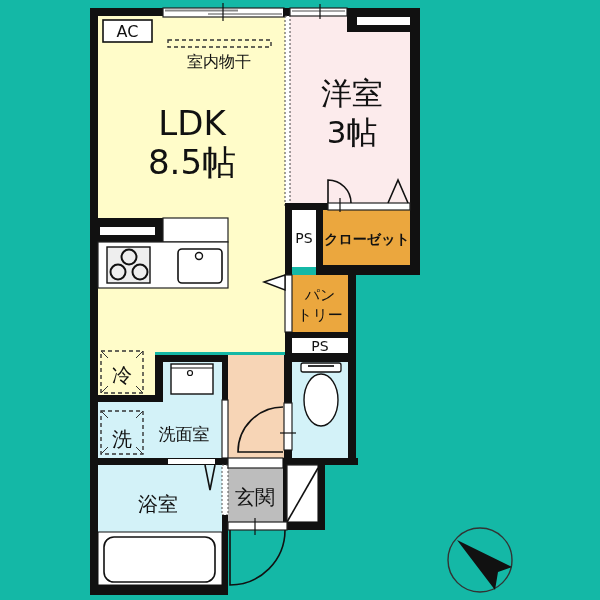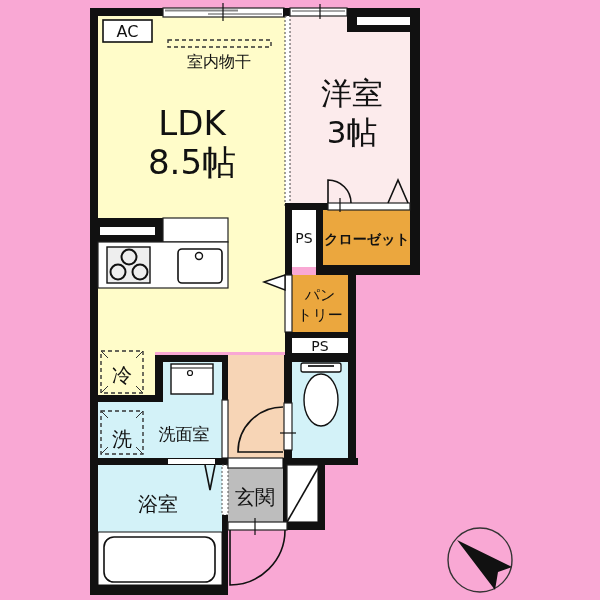--- a/index.html
+++ b/index.html
@@ -1,16 +1,16 @@
 <!DOCTYPE html>
 <html><head>
   <meta charset="utf-8">
   <style>
     html, body { margin: 0; padding: 0; background: #ffffff; }
-    .canvas { position: relative; width: 600px; height: 600px; overflow: hidden; background: #f9a8d4; }
+    .canvas { position: relative; width: 600px; height: 600px; overflow: hidden; background: #14b8a6; }
     svg { display: block; }
     .lbl { font-family: "DejaVu Sans", sans-serif; fill: #111111; text-anchor: middle; }
     .lbl-big { font-size: 34px; }
     .lbl-room { font-size: 31px; }
     .lbl-mid { font-size: 20px; }
     .lbl-sm { font-size: 17px; }
     .lbl-xs { font-size: 14px; }
     .lbl-bold { font-weight: bold; }
     .wall { fill: #111111; }
     .thin { fill: #ffffff; stroke: #222222; stroke-width: 1.2; }

